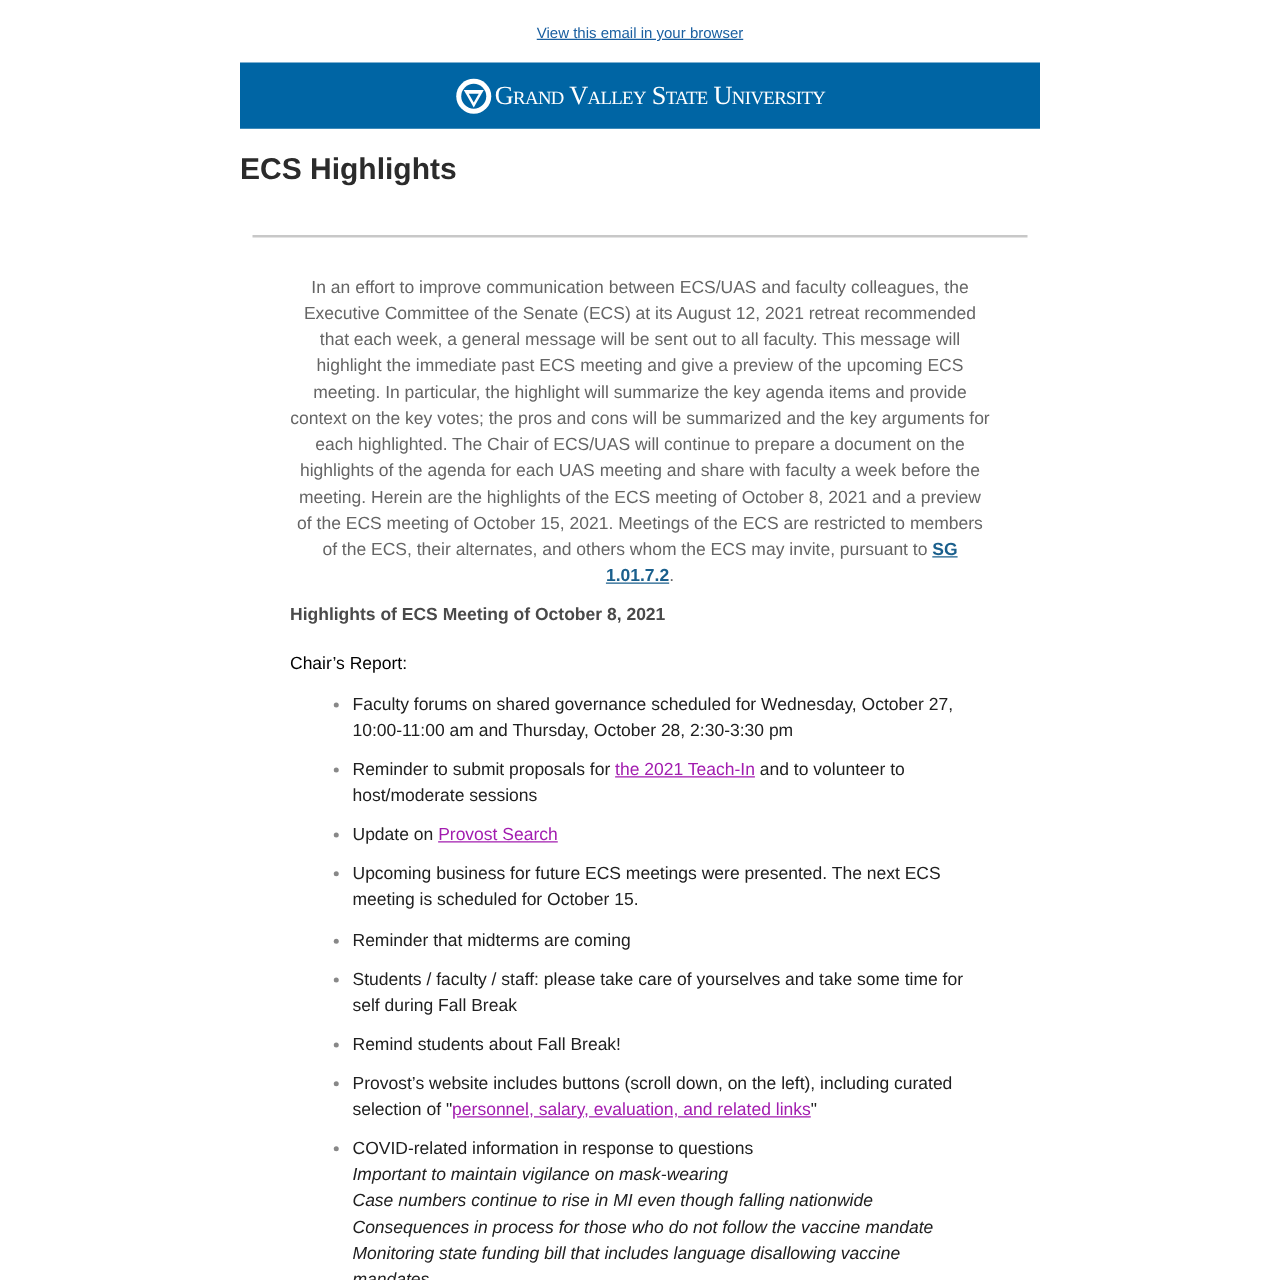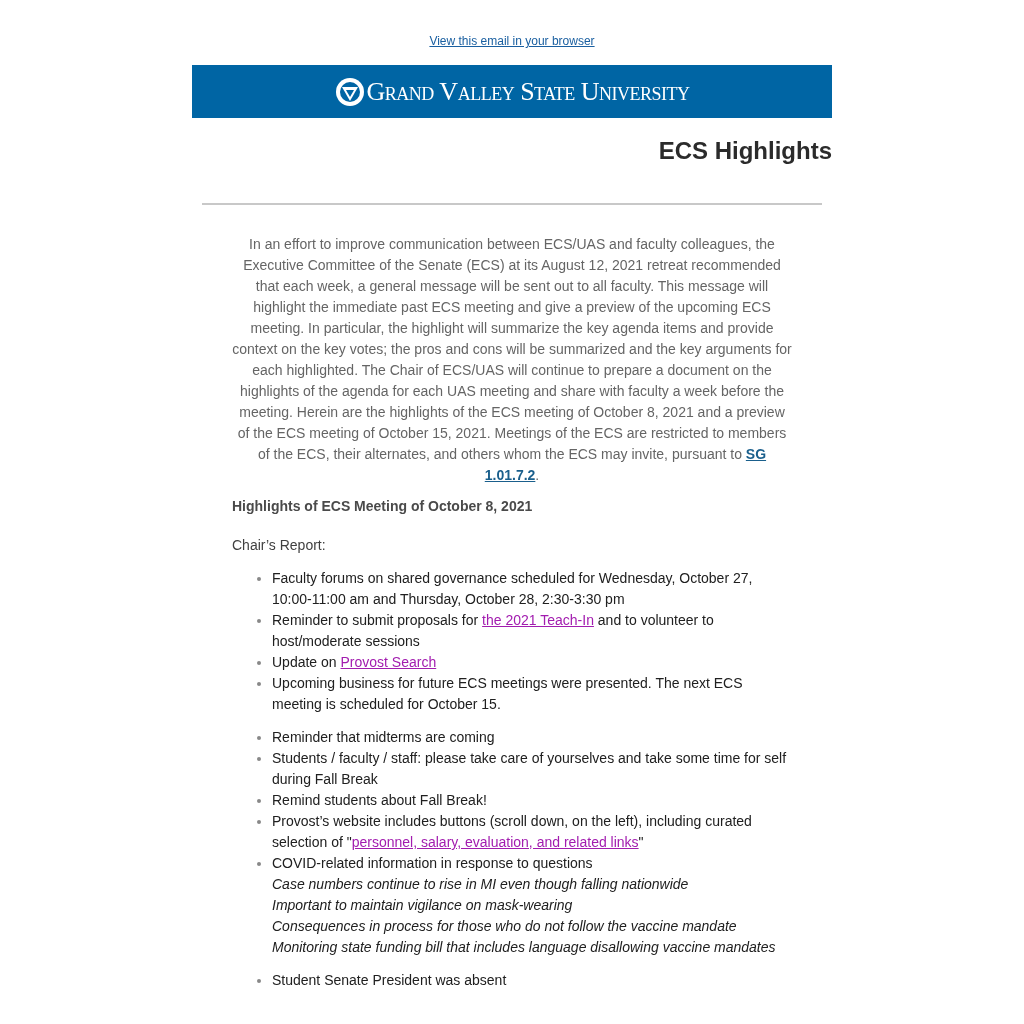--- a/index.html
+++ b/index.html
@@ -1,32 +1,32 @@
 <!DOCTYPE html>
 <html><head>
 <meta charset="utf-8">
 <style>
   html, body { margin: 0; padding: 0; background: #ffffff; }
   body { width: 1024px; height: 1024px; overflow: hidden; font-family: "Liberation Sans", sans-serif; }
-  .preheader { text-align: center; padding-top: 34px; height: 31px; font-size: 12px; }
+  .preheader { text-align: center; padding-top: 19px; height: 31px; font-size: 12px; }
   .preheader a { color: #1a5fa0; text-decoration: underline; }
   .banner { width: 640px; height: 53px; margin: 0 auto; background: #0065a4; display: flex; align-items: center; justify-content: center; }
   .logo { display: flex; align-items: center; color: #fff; }
   .logo svg { width: 30px; height: 30px; margin-right: 2px; }
-  .wordmark { font-family: "Liberation Serif", serif; font-size: 26px; letter-spacing: -0.5px; font-variant: small-caps; color: #fff; }
+  .wordmark { font-family: "Liberation Serif", serif; font-size: 21px; letter-spacing: -0.5px; font-variant: small-caps; color: #fff; }
   .container { width: 640px; margin: 0 auto; }
-  h1.title { text-align: right; font-size: 24px; font-weight: bold; color: #2b2b2b; margin: 19px 0 0; line-height: 28px; }
+  h1.title { text-align: left; font-size: 24px; font-weight: bold; color: #2b2b2b; margin: 19px 0 0; line-height: 28px; }
   hr.divider { border: 0; border-top: 2px solid #c8c8c8; width: 620px; margin: 38px auto 0; }
   .content { padding: 29px 40px 0 40px; font-size: 14px; line-height: 21px; color: #202020; }
   .intro { color: #656565; margin: 0; text-align: center; }
   .intro a { color: #1a5f8c; font-weight: bold; text-decoration: underline; }
   .section-heading { color: #4a4a4a; font-weight: bold; margin: 10px 0 18px; }
-  .label { margin: 1px 0 0; color: #404040; }
+  .label { margin: 1px 0 0; color: #000000; }
   ul { margin: 12px 0 0; padding-left: 40px; }
-  ul li { margin: 0; color: #202020; }
+  ul li { margin: 10px; color: #202020; }
   ul li::marker { color: #888; }
   a.inline { color: #a21caf; text-decoration: underline; }
   .italic-line { font-style: italic; display: block; }
 </style>
 </head>
 <body>
 
 <div class="preheader">
   <a href="#">View this email in your browser</a>
 </div>
@@ -59,22 +59,22 @@
       <li><span>Update on </span><a href="#" class="inline">Provost Search</a></li>
       <li>Upcoming business for future ECS meetings were presented. The next ECS meeting is scheduled for October 15.</li>
     </ul>
 
     <ul>
       <li>Reminder that midterms are coming</li>
       <li>Students / faculty / staff: please take care of yourselves and take some time for self during Fall Break</li>
       <li>Remind students about Fall Break!</li>
       <li><span>Provost’s website includes buttons (scroll down, on the left), including curated selection of "</span><a href="#" class="inline">personnel, salary, evaluation, and related links</a><span>"</span></li>
       <li><span>COVID-related information in response to questions</span>
+        <span class="italic-line">Important to maintain vigilance on mask-wearing</span>
         <span class="italic-line">Case numbers continue to rise in MI even though falling nationwide</span>
-        <span class="italic-line">Important to maintain vigilance on mask-wearing</span>
         <span class="italic-line">Consequences in process for those who do not follow the vaccine mandate</span>
         <span class="italic-line">Monitoring state funding bill that includes language disallowing vaccine mandates</span>
       </li>
     </ul>
 
     <ul>
       <li>Student Senate President was absent</li>
     </ul>
   </div>
 </div>

